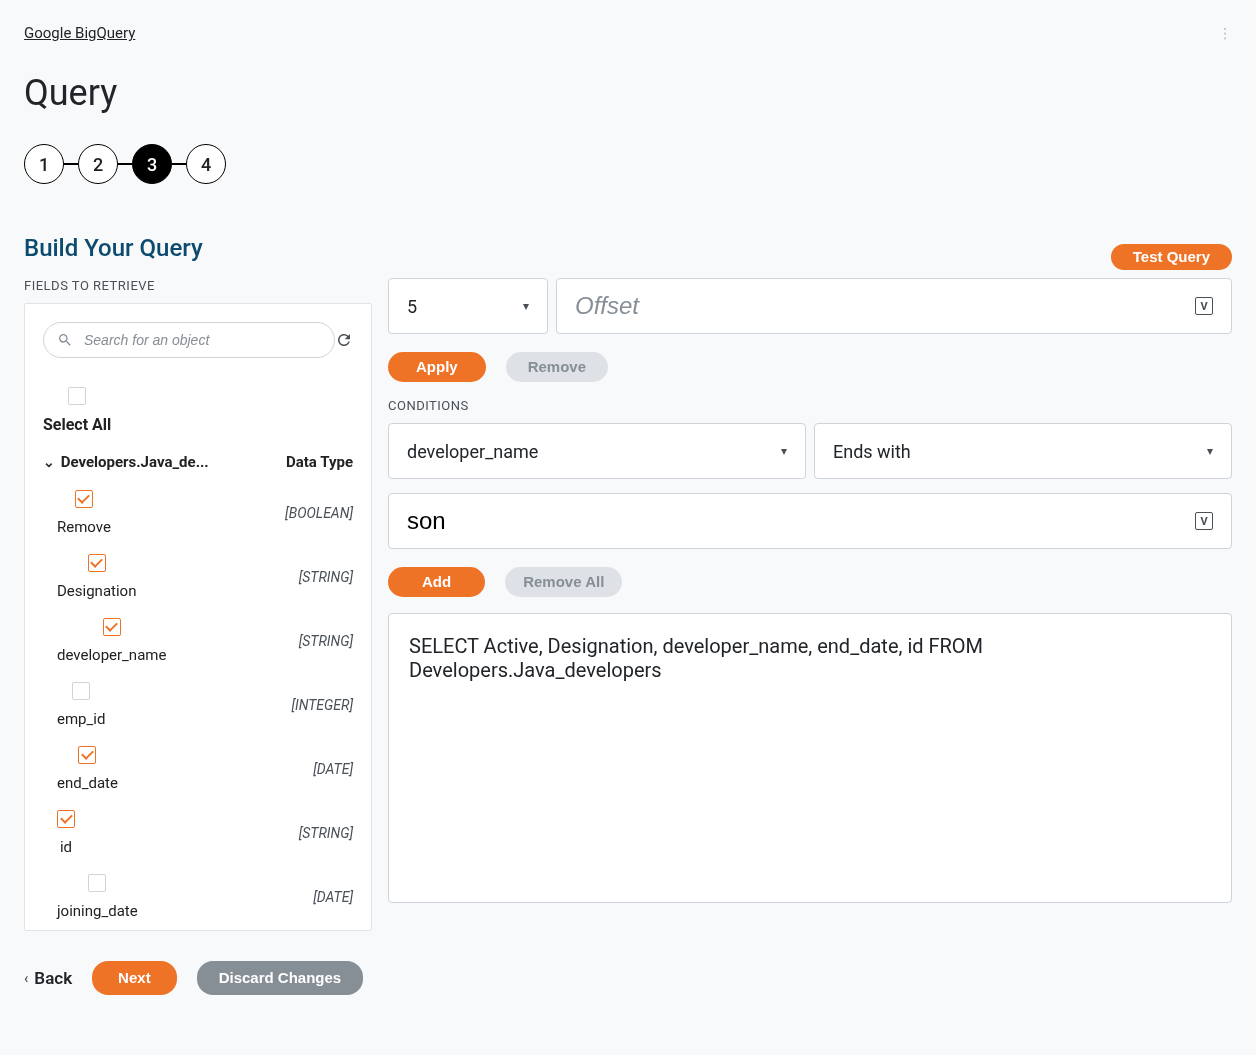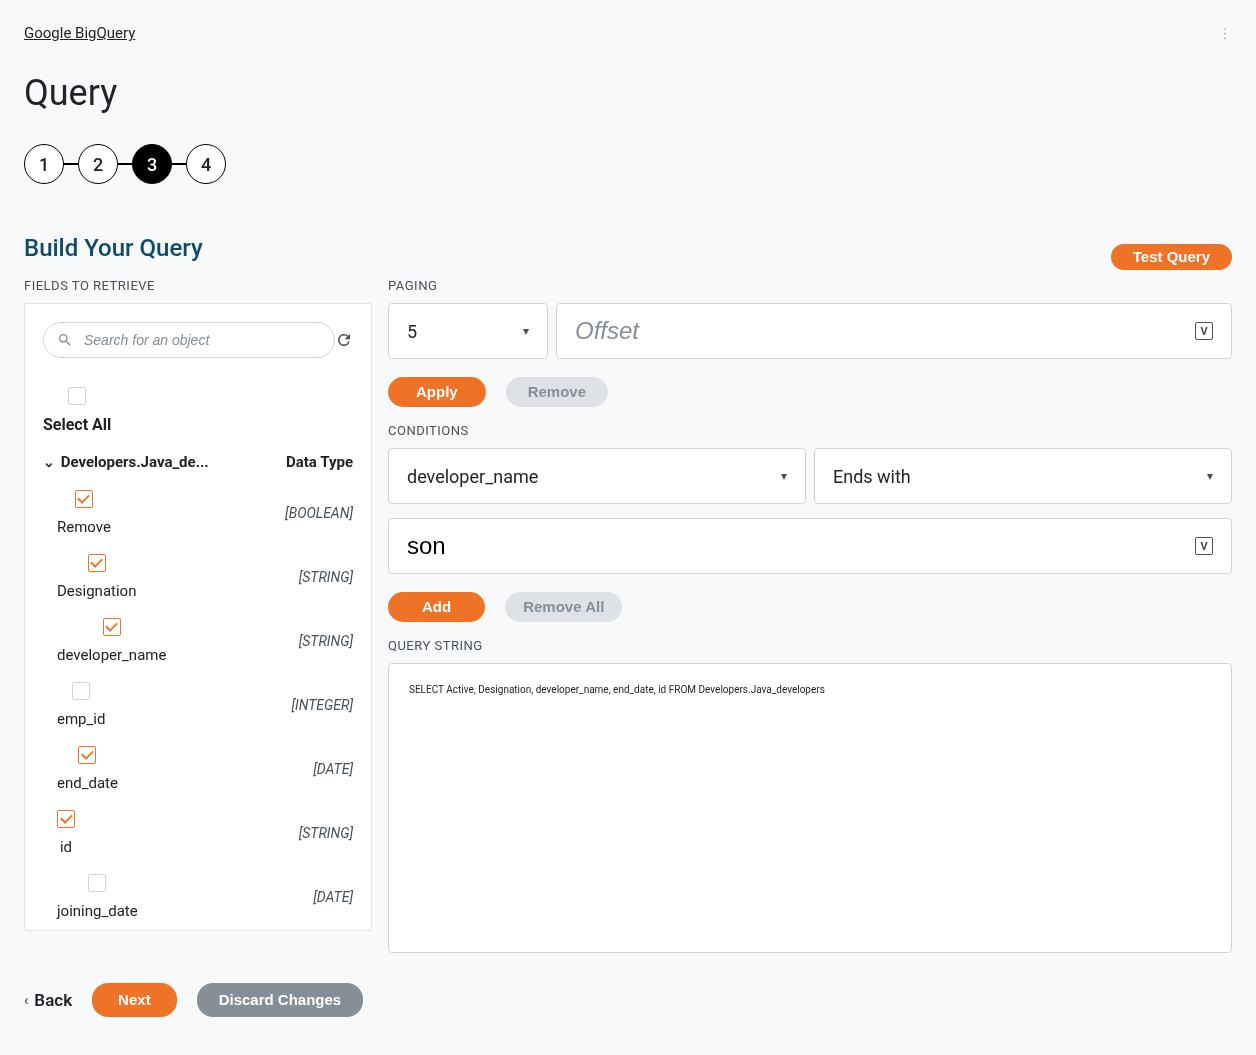--- a/index.html
+++ b/index.html
@@ -243,21 +243,21 @@
   }
   .conditions-row { display: flex; gap: 8px; margin-bottom: 14px; }
   .combo-box { flex: 1; cursor: pointer; }
   .chevron-down { color: #495057; font-size: 12px; }
   .query-string-box {
     background: #fff;
     border: 1px solid #ced4da;
     border-radius: 4px;
     padding: 20px;
     min-height: 290px;
-    font-size: 10px;
+    font-size: 20px;
     color: #212529;
     white-space: pre-wrap;
     word-break: break-word;
   }
   .footer-row {
     display: flex;
     align-items: center;
     gap: 20px;
     margin-top: 30px;
   }
@@ -388,21 +388,20 @@
           </div>
         </div>
     </div>
   </div>
 
   <div class="right-col">
     <div class="test-query-row">
       <button class="btn btn-orange">Test Query</button>
     </div>
 
-    <span class="label-caps">PAGING</span>
     <div class="paging-row">
       <div class="select-box">
         <span>5</span>
         <span class="chevron-down">▾</span>
       </div>
       <div class="input-box">
         <input type="text" placeholder="Offset" style="">
         <span class="var-icon">V</span>
       </div>
     </div>
@@ -429,21 +428,20 @@
         <input type="text" value="son" style="">
         <span class="var-icon">V</span>
       </div>
     </div>
 
     <div class="button-row-right">
       <button class="btn btn-orange" style="padding:6px 34px;">Add</button>
       <button class="btn btn-disabled" style="padding:6px 18px;">Remove All</button>
     </div>
 
-    <span class="label-caps">QUERY STRING</span>
     <div class="query-string-box">SELECT Active, Designation, developer_name, end_date, id FROM Developers.Java_developers</div>
   </div>
 </div>
 
 <div class="footer-row">
   <div class="back-link">
     <span class="back-chevron">‹</span>
     <span>Back</span>
   </div>
   <button class="btn btn-orange" style="padding:8px 26px;">Next</button>

